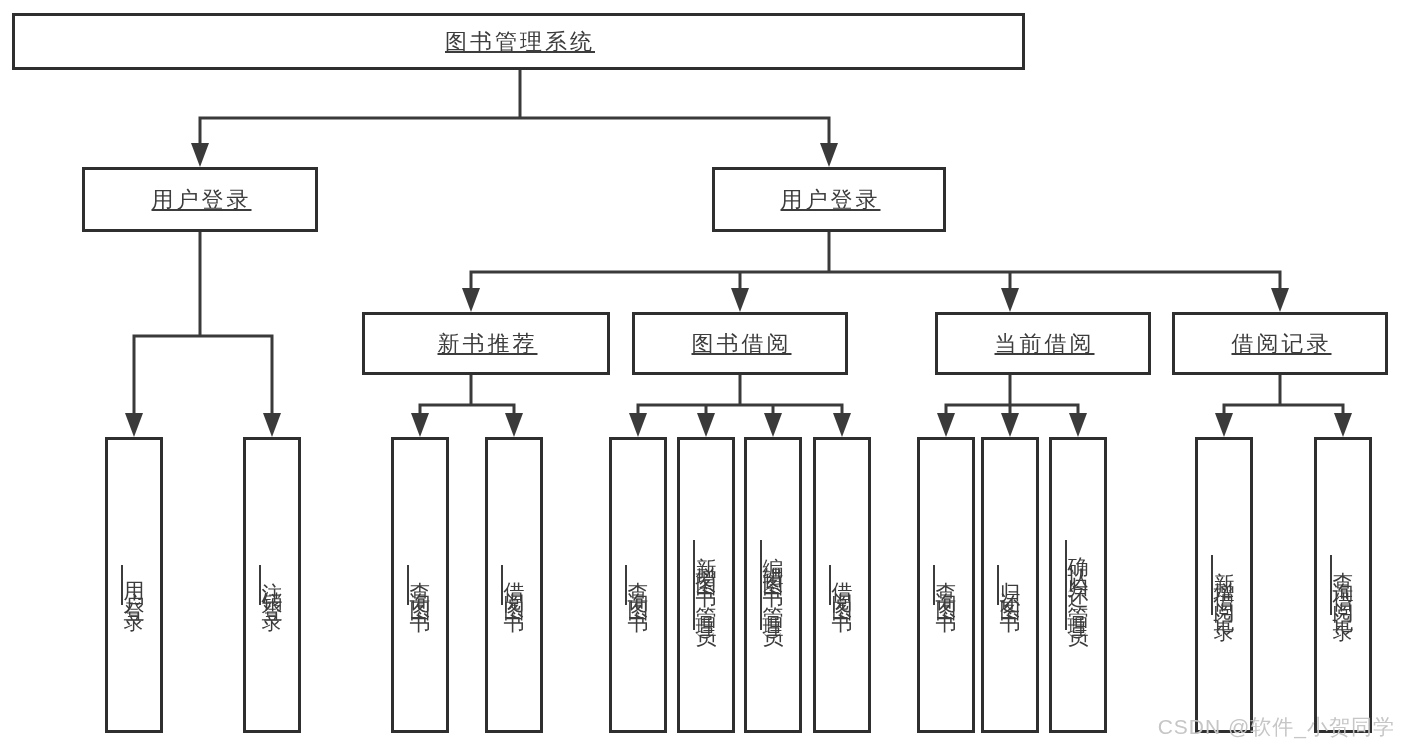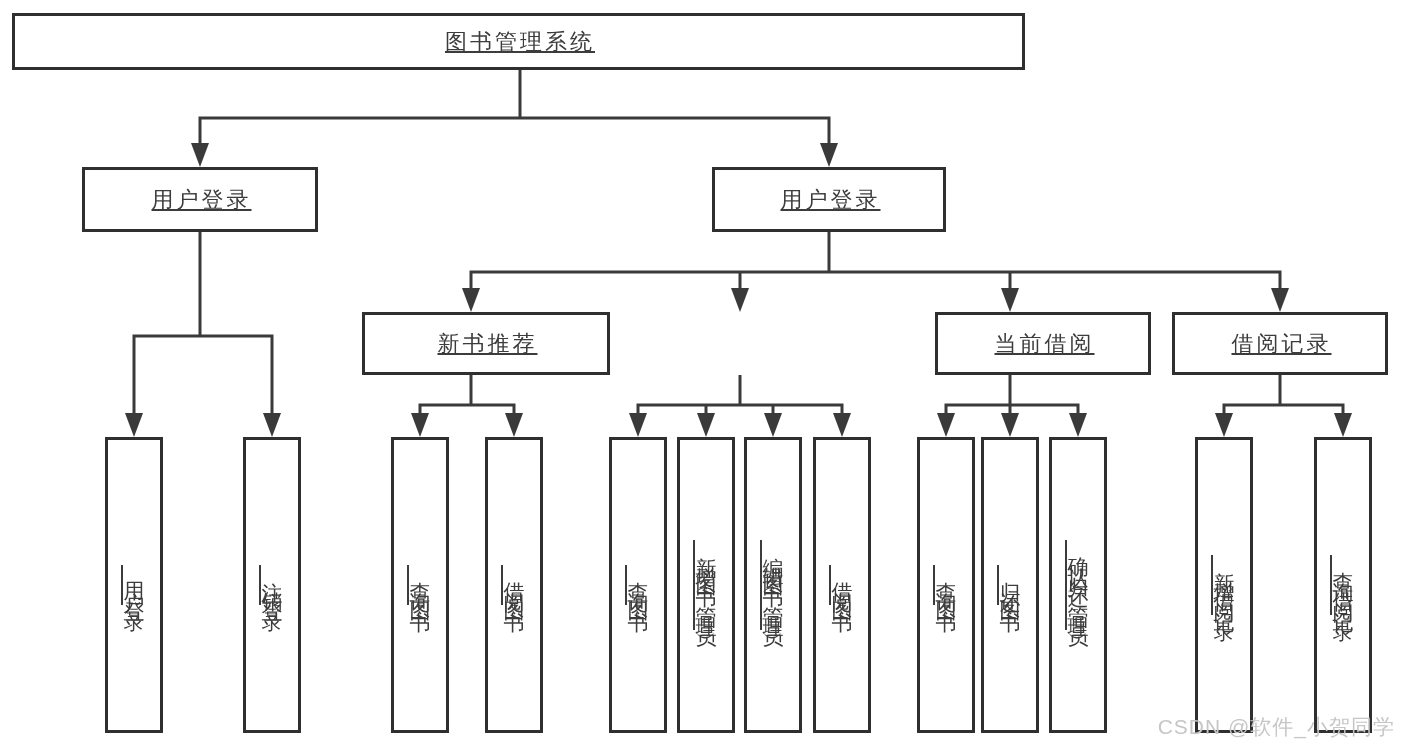--- a/index.html
+++ b/index.html
@@ -109,20 +109,21 @@
     <polygon class="head" points="1215,413 1233,413 1224,437"></polygon>
     <polygon class="head" points="1334,413 1352,413 1343,437"></polygon>
   </svg>
 
   <div class="node hbox" style="left:12px;top:13px;width:1013px;height:57px;">图书管理系统</div>
 
   <div class="node hbox" style="left:82px;top:167px;width:236px;height:65px;">用户登录</div>
   <div class="node hbox" style="left:712px;top:167px;width:234px;height:65px;">用户登录</div>
 
   <div class="node hbox" style="left:362px;top:312px;width:248px;height:63px;text-align:center;">新书推荐</div>
+  <div class="node hbox" style="left:632px;top:312px;width:216px;height:63px;">图书借阅</div>
   <div class="node hbox" style="left:935px;top:312px;width:216px;height:63px;">当前借阅</div>
   <div class="node hbox" style="left:1172px;top:312px;width:216px;height:63px;">借阅记录</div>
 
   <div class="node vbox" style="left:105px;top:437px;width:58px;height:296px;">用户登录</div>
   <div class="node vbox" style="left:243px;top:437px;width:58px;height:296px;">注销登录</div>
 
   <div class="node vbox" style="left:391px;top:437px;width:58px;height:296px;">查询图书</div>
   <div class="node vbox" style="left:485px;top:437px;width:58px;height:296px;">借阅图书</div>
 
   <div class="node vbox" style="left:609px;top:437px;width:58px;height:296px;">查询图书</div>

